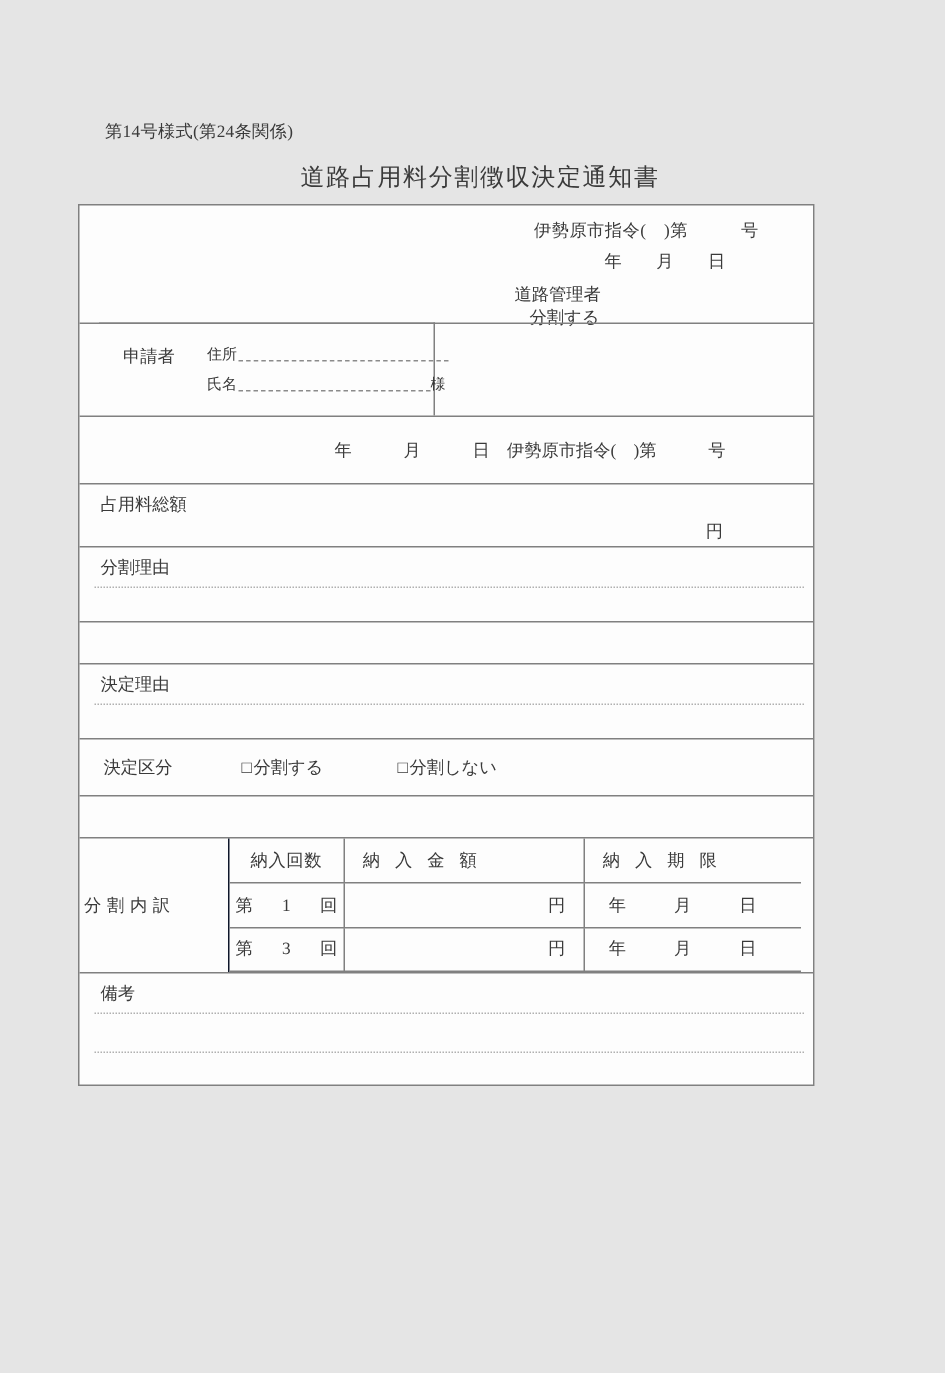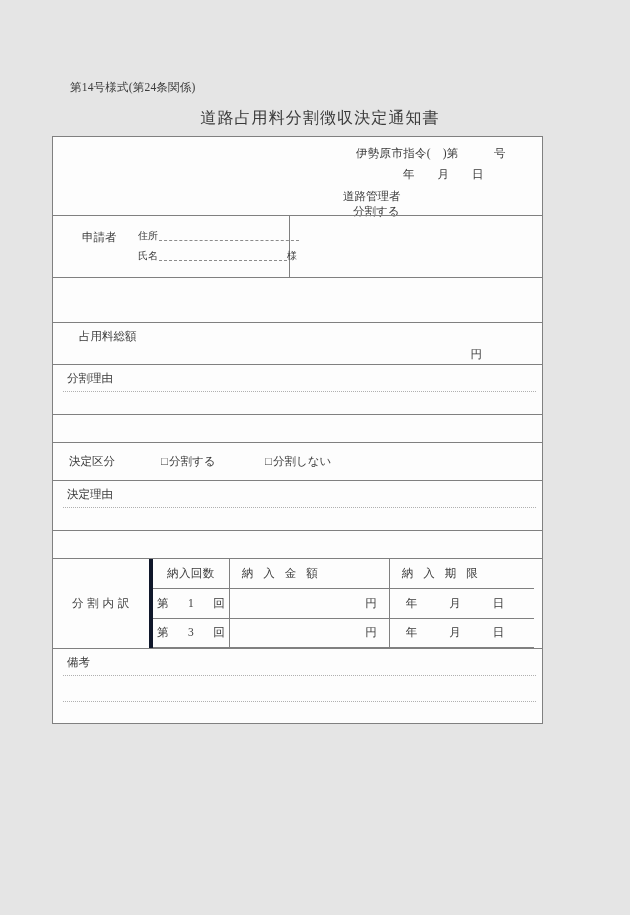--- a/index.html
+++ b/index.html
@@ -171,21 +171,20 @@
   }
 
   
   .total { height: 42px; }
   .total-label {
     position: absolute;
     left: 14px;
     top: 6px;
     font-size: 11.5px;
     white-space: nowrap;
-    margin-left: 12px;
   }
   .total-unit {
     position: absolute;
     right: 60px;
     top: 24px;
     font-size: 11.5px;
   }
 
   
   .reason { height: 50px; }
@@ -228,25 +227,24 @@
     margin-right: 1px;
   }
 
   
   .breakdown { height: 90px; }
   .bd-label {
     position: absolute;
     left: 0; top: 0;
     width: 100px;
     height: 100%;
-    border-right: 4px solid #0f172a;
+    border-right: 1px solid #0f172a;
     box-sizing: border-box;
     display: flex;
     align-items: center;
-    justify-content: center;
   }
   .bd-label span {
     font-size: 11.5px;
     letter-spacing: 3.8px;
     white-space: nowrap;
     padding-left: 3px;
   }
   .bd-table {
     position: absolute;
     left: 100px;
@@ -328,47 +326,50 @@
         </div>
         <div class="field-row name">
           <span class="fl-label">氏名</span>
           <span class="dash-line name"></span>
           <span>様</span>
         </div>
       </div>
     </div>
 
     <div class="row permit">
+      <div class="permit-body">
+        <span>年　　　月　　　日　伊勢原市指令(　)第　　　号</span>
+      </div>
     </div>
 
     <div class="row total">
       <div class="total-label">占用料総額</div>
       <div class="total-unit">円</div>
     </div>
 
     <div class="row reason">
       <div class="reason-label">分割理由</div>
       <div class="dotted-rule r1"></div>
     </div>
 
     <div class="row spacer"></div>
+
+    <div class="row reason">
+      <div class="reason-label">決定理由</div>
+      <div class="dotted-rule r1"></div>
+    </div>
 
     <div class="row decision">
       <div class="decision-label">決定区分</div>
       <div class="opt o1">
         <span class="cbox">□</span><span>分割する</span>
       </div>
       <div class="opt o2">
         <span class="cbox">□</span><span>分割しない</span>
       </div>
-    </div>
-
-    <div class="row reason">
-      <div class="reason-label">決定理由</div>
-      <div class="dotted-rule r1"></div>
     </div>
 
     <div class="row spacer"></div>
 
     <div class="row breakdown">
       <div class="bd-label">
         <span>分割内訳</span>
       </div>
       <table class="bd-table">
         <tbody>

